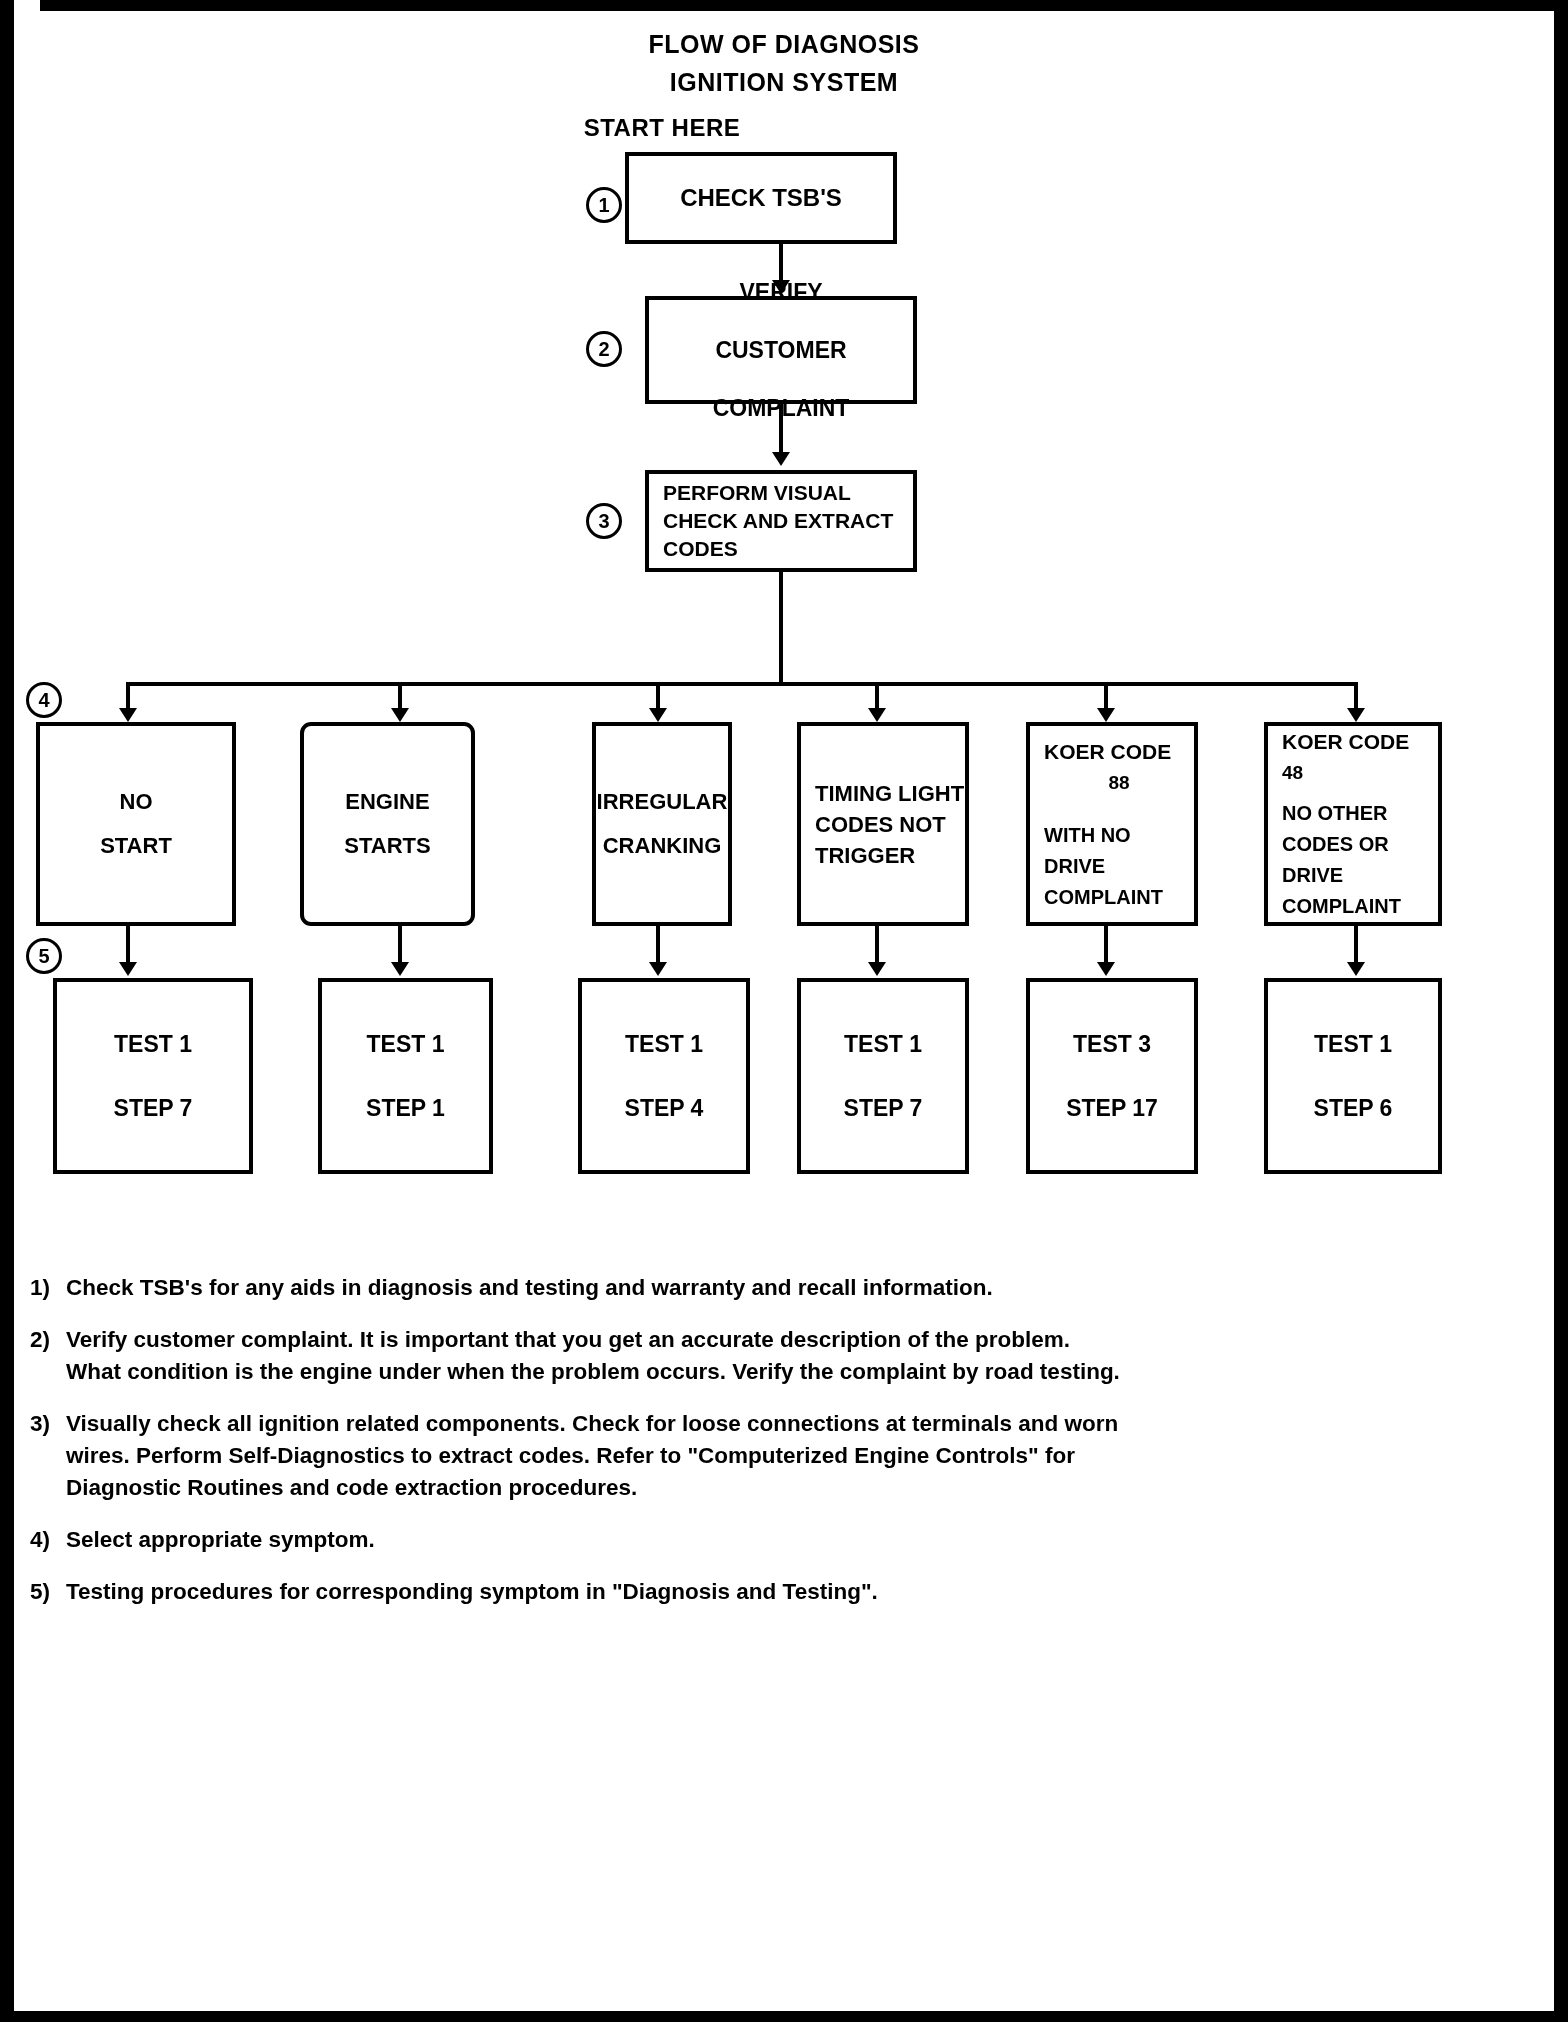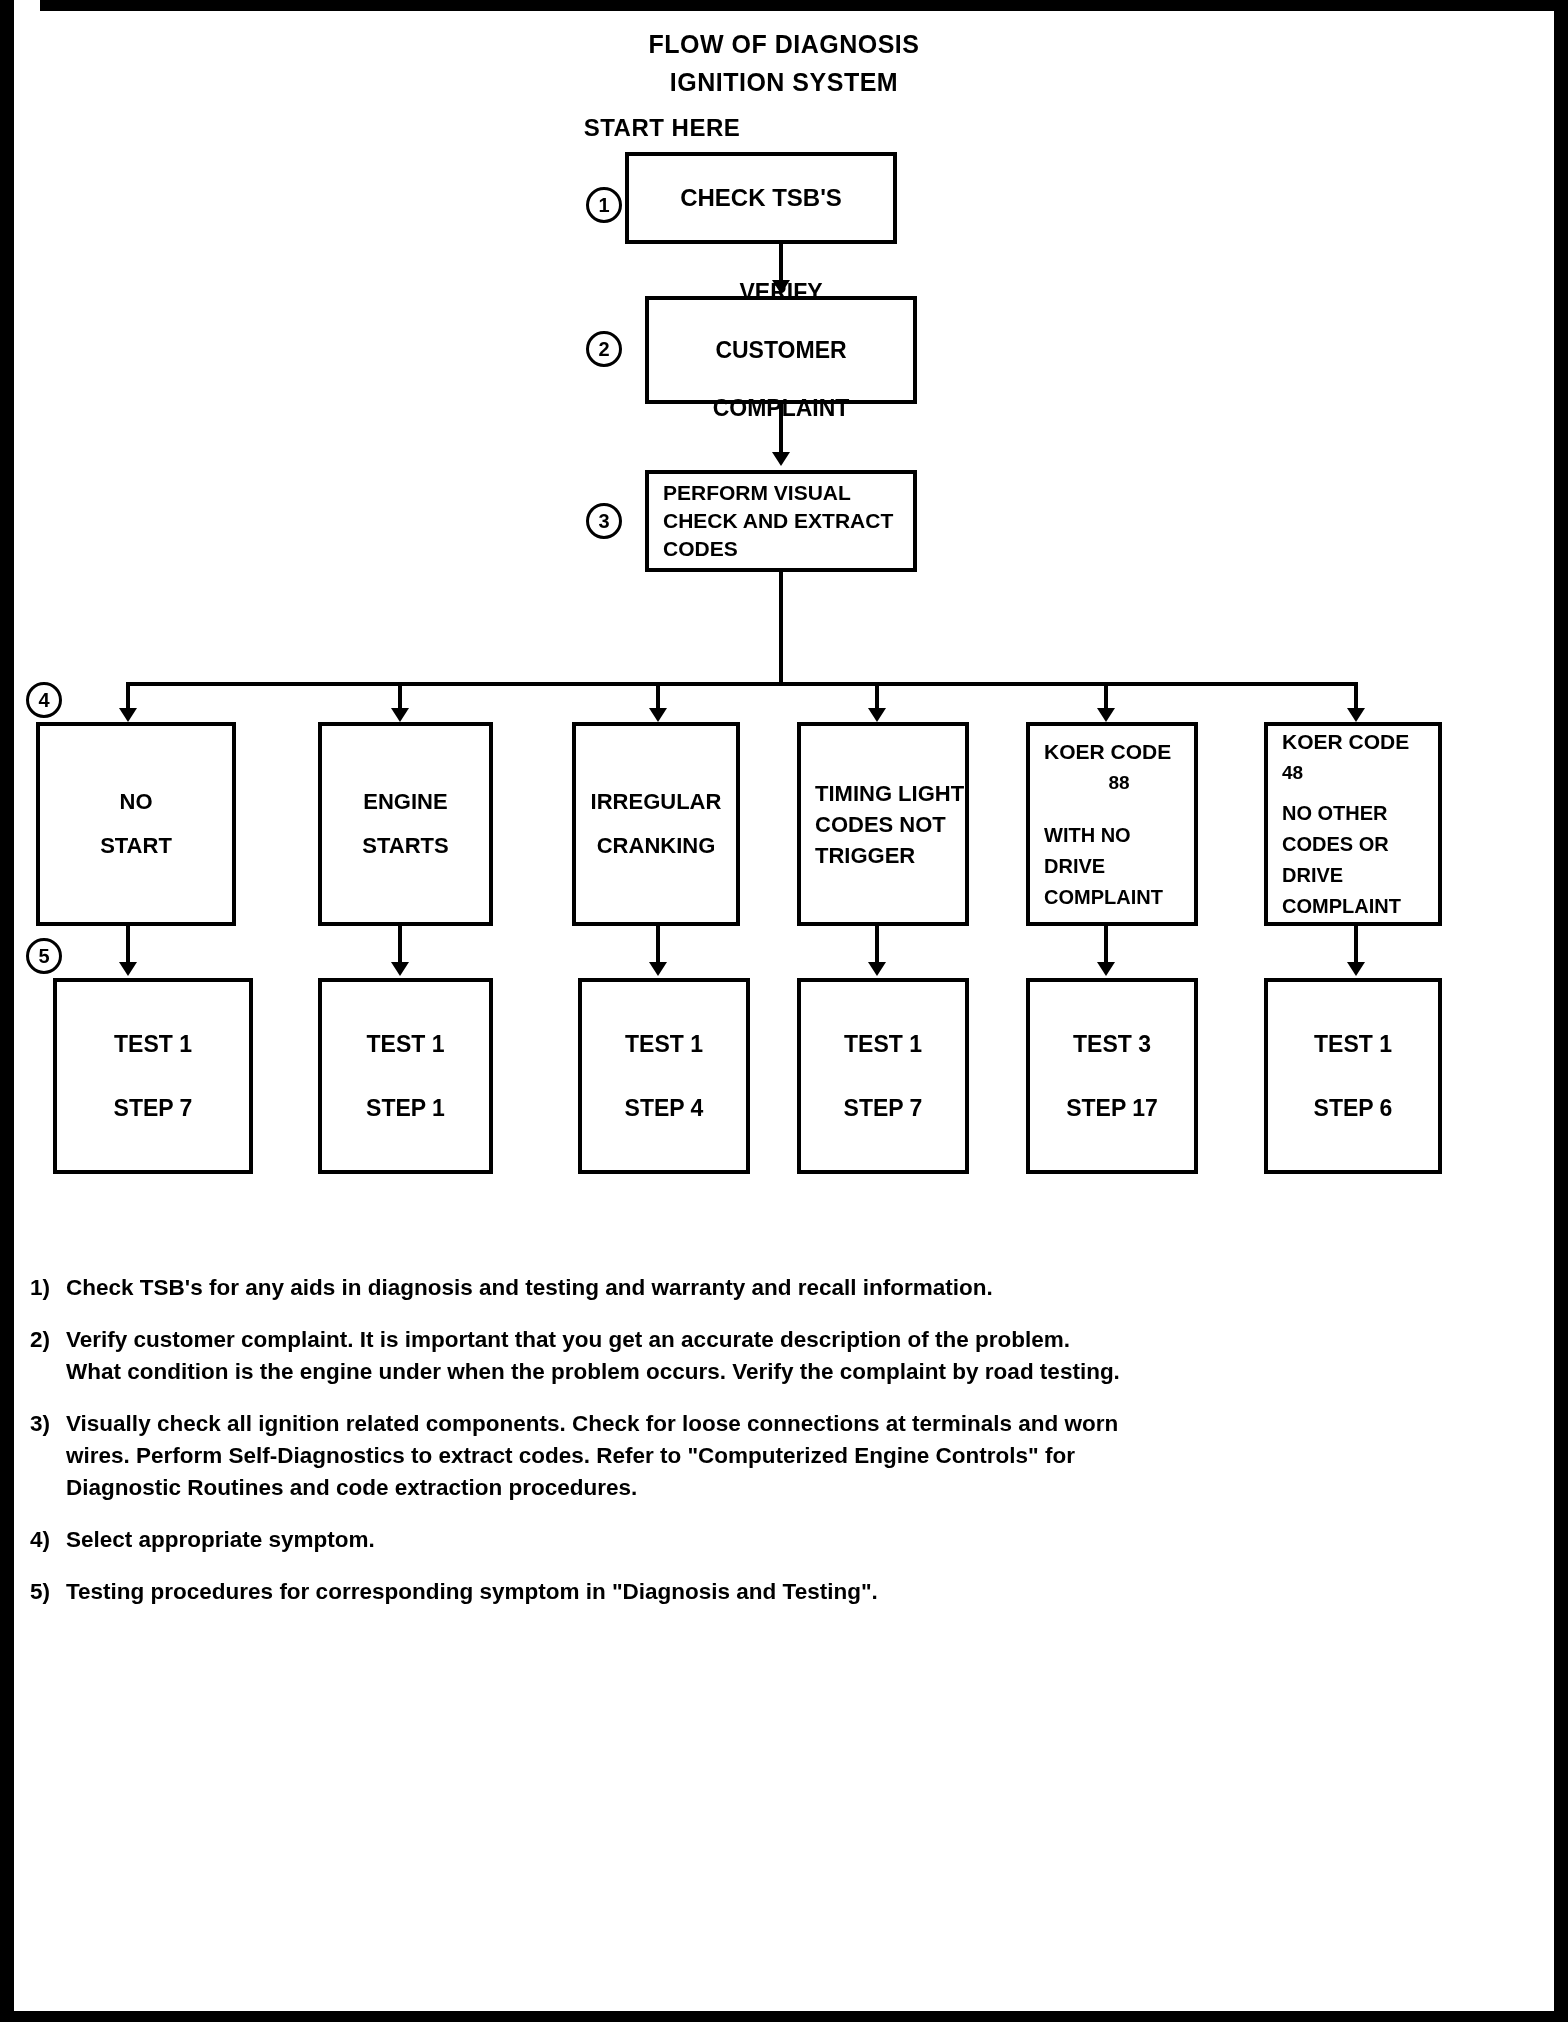--- a/index.html
+++ b/index.html
@@ -61,22 +61,22 @@
 
   #box-3 { left:645px; top:470px;  width:272px; height:102px; font-size:21px; }
   #box-3 .ln { line-height: 28px; }
 
   
   .sym-box { top:722px; height:204px; font-size:22px; }
   .sym-box .ln { line-height: 44px; }
   .sym-box.tight .ln { line-height: 31px; }
 
   #sym-1 { left:36px;   width:200px; }
-  #sym-2 { left:318px;  width:175px; }
-  #sym-3 { left:572px;  width:168px; }
+  #sym-2 { left:300px;  width:175px;border-radius:11px; }
+  #sym-3 { left:592px;  width:140px; }
   #sym-4 { left:797px;  width:172px; }
   #sym-5 { left:1026px; width:172px; }
   #sym-6 { left:1264px; width:178px; }
 
   .koer-head { font-size:21px; line-height:26px; }
   .koer-code { font-size:19px; line-height:26px; }
   .koer-gap  { height:22px; }
   .koer-body { font-size:20px; line-height:26px; }
 
   

